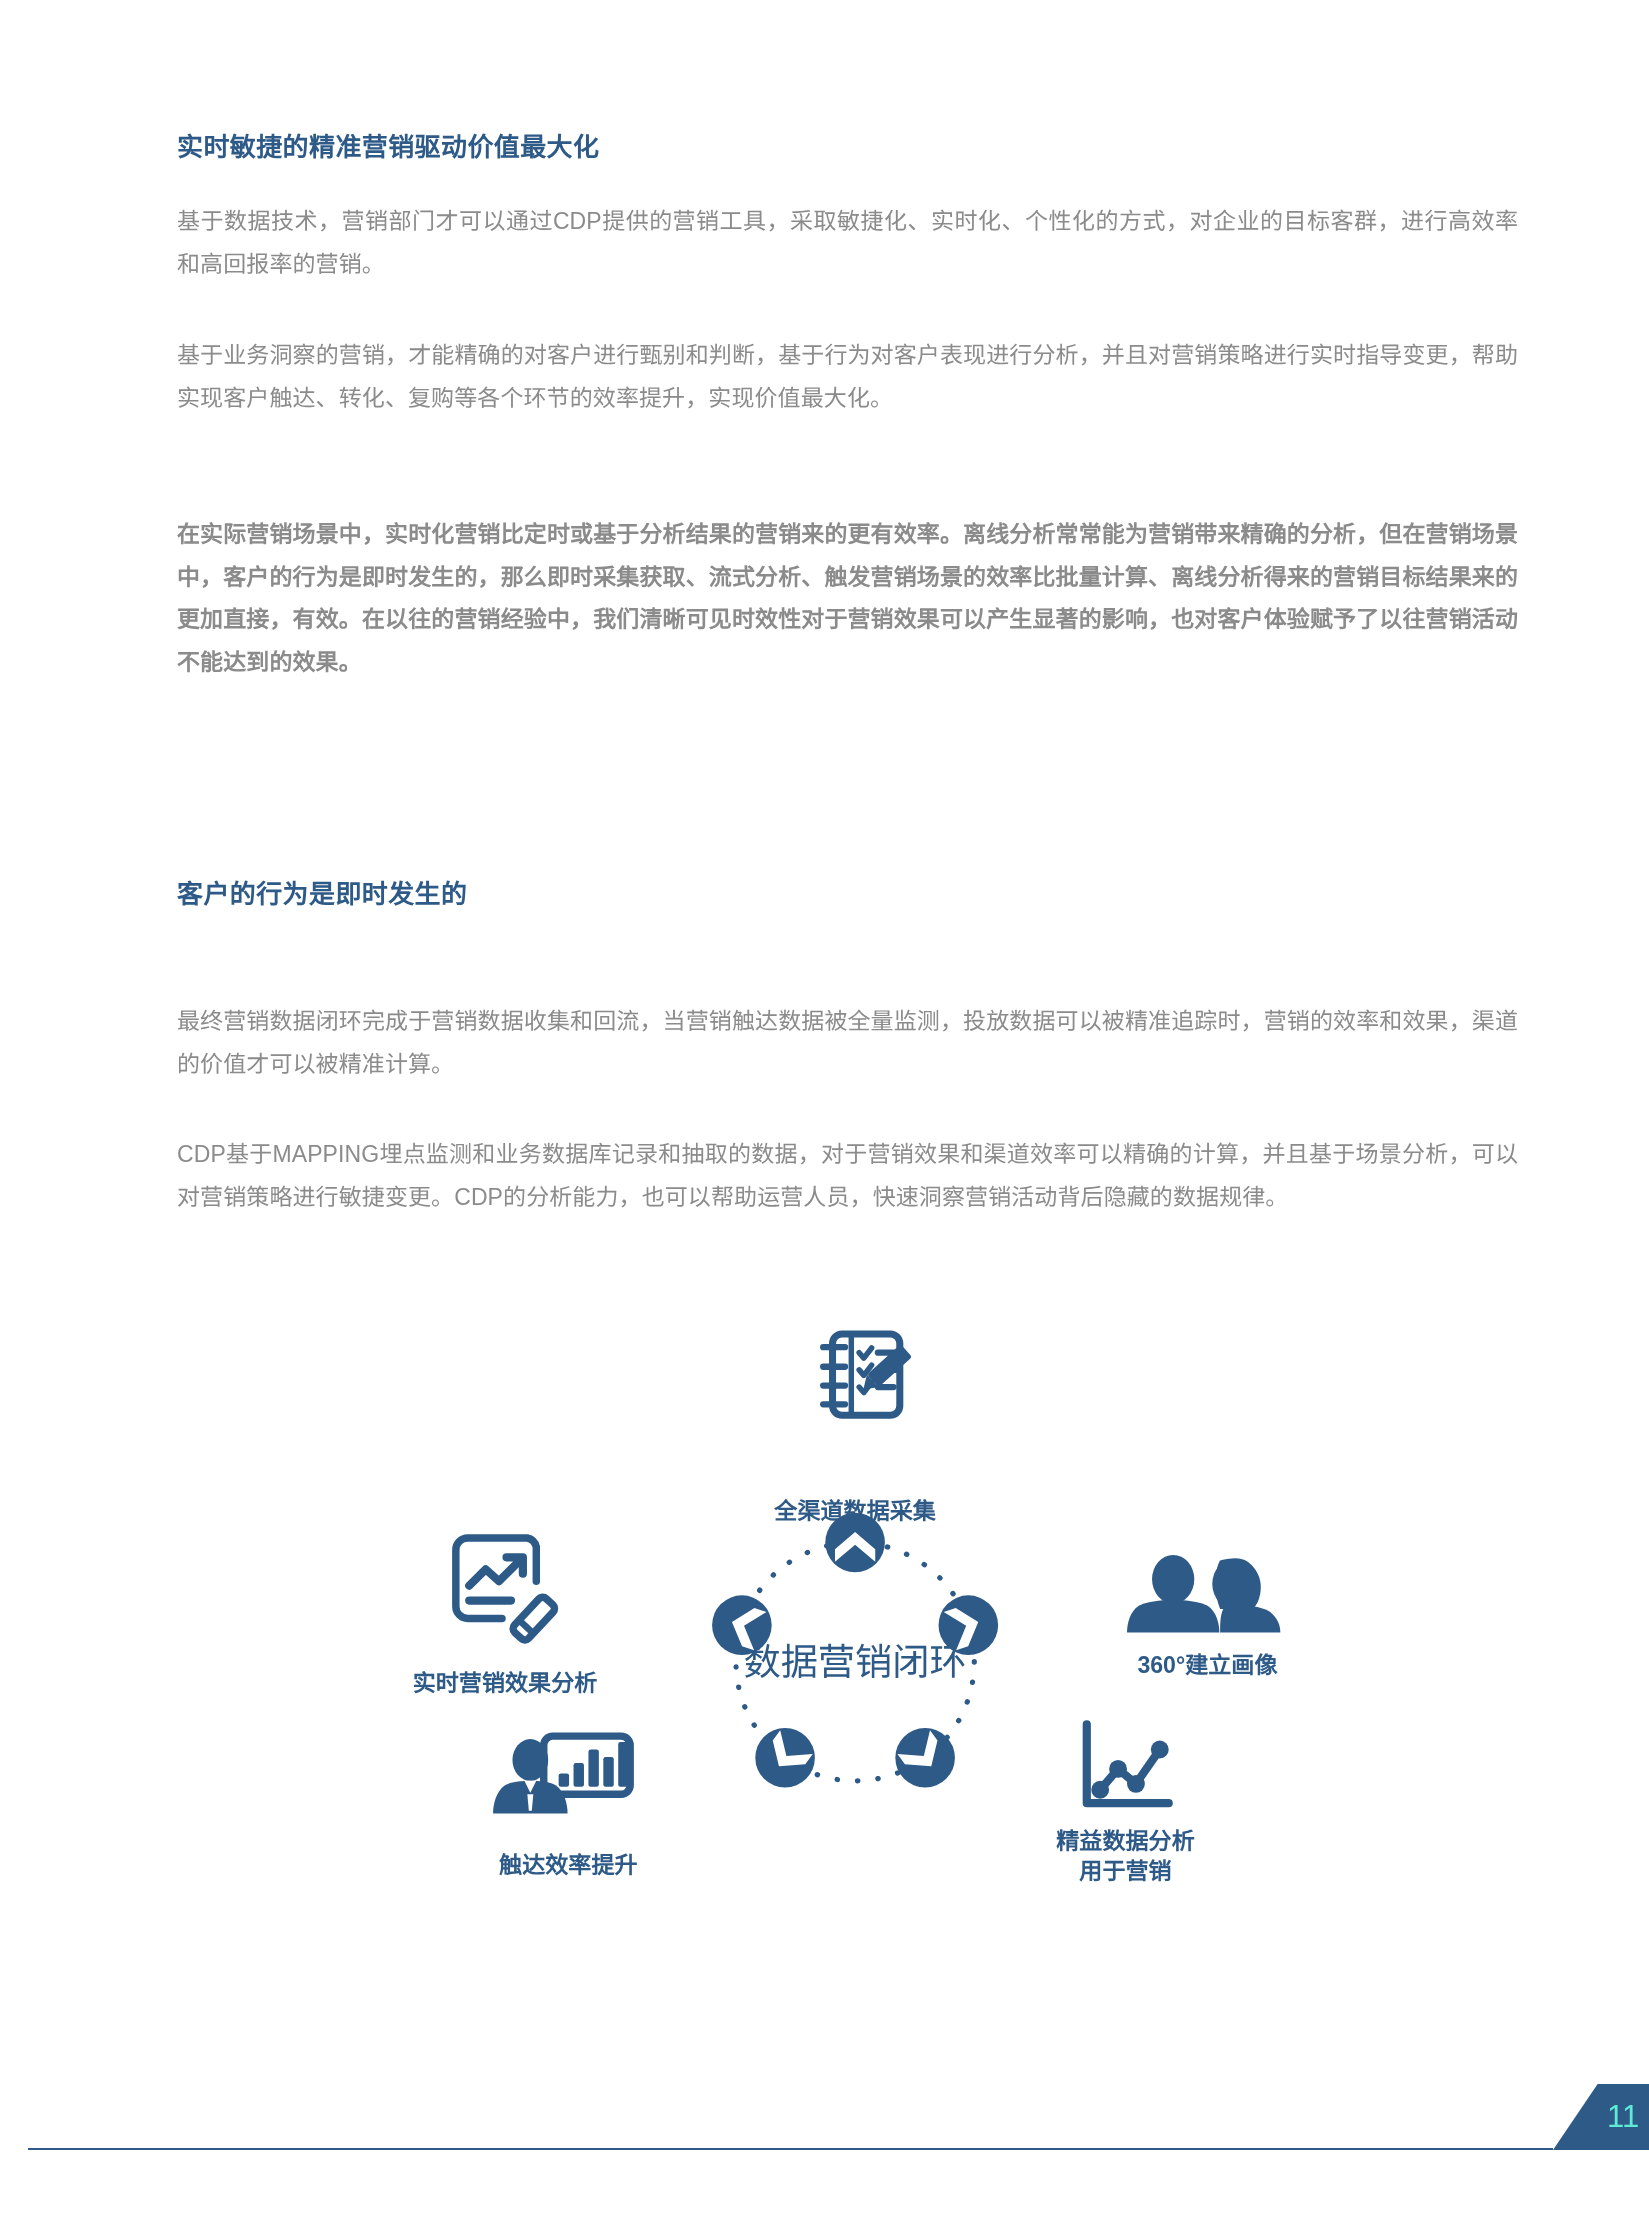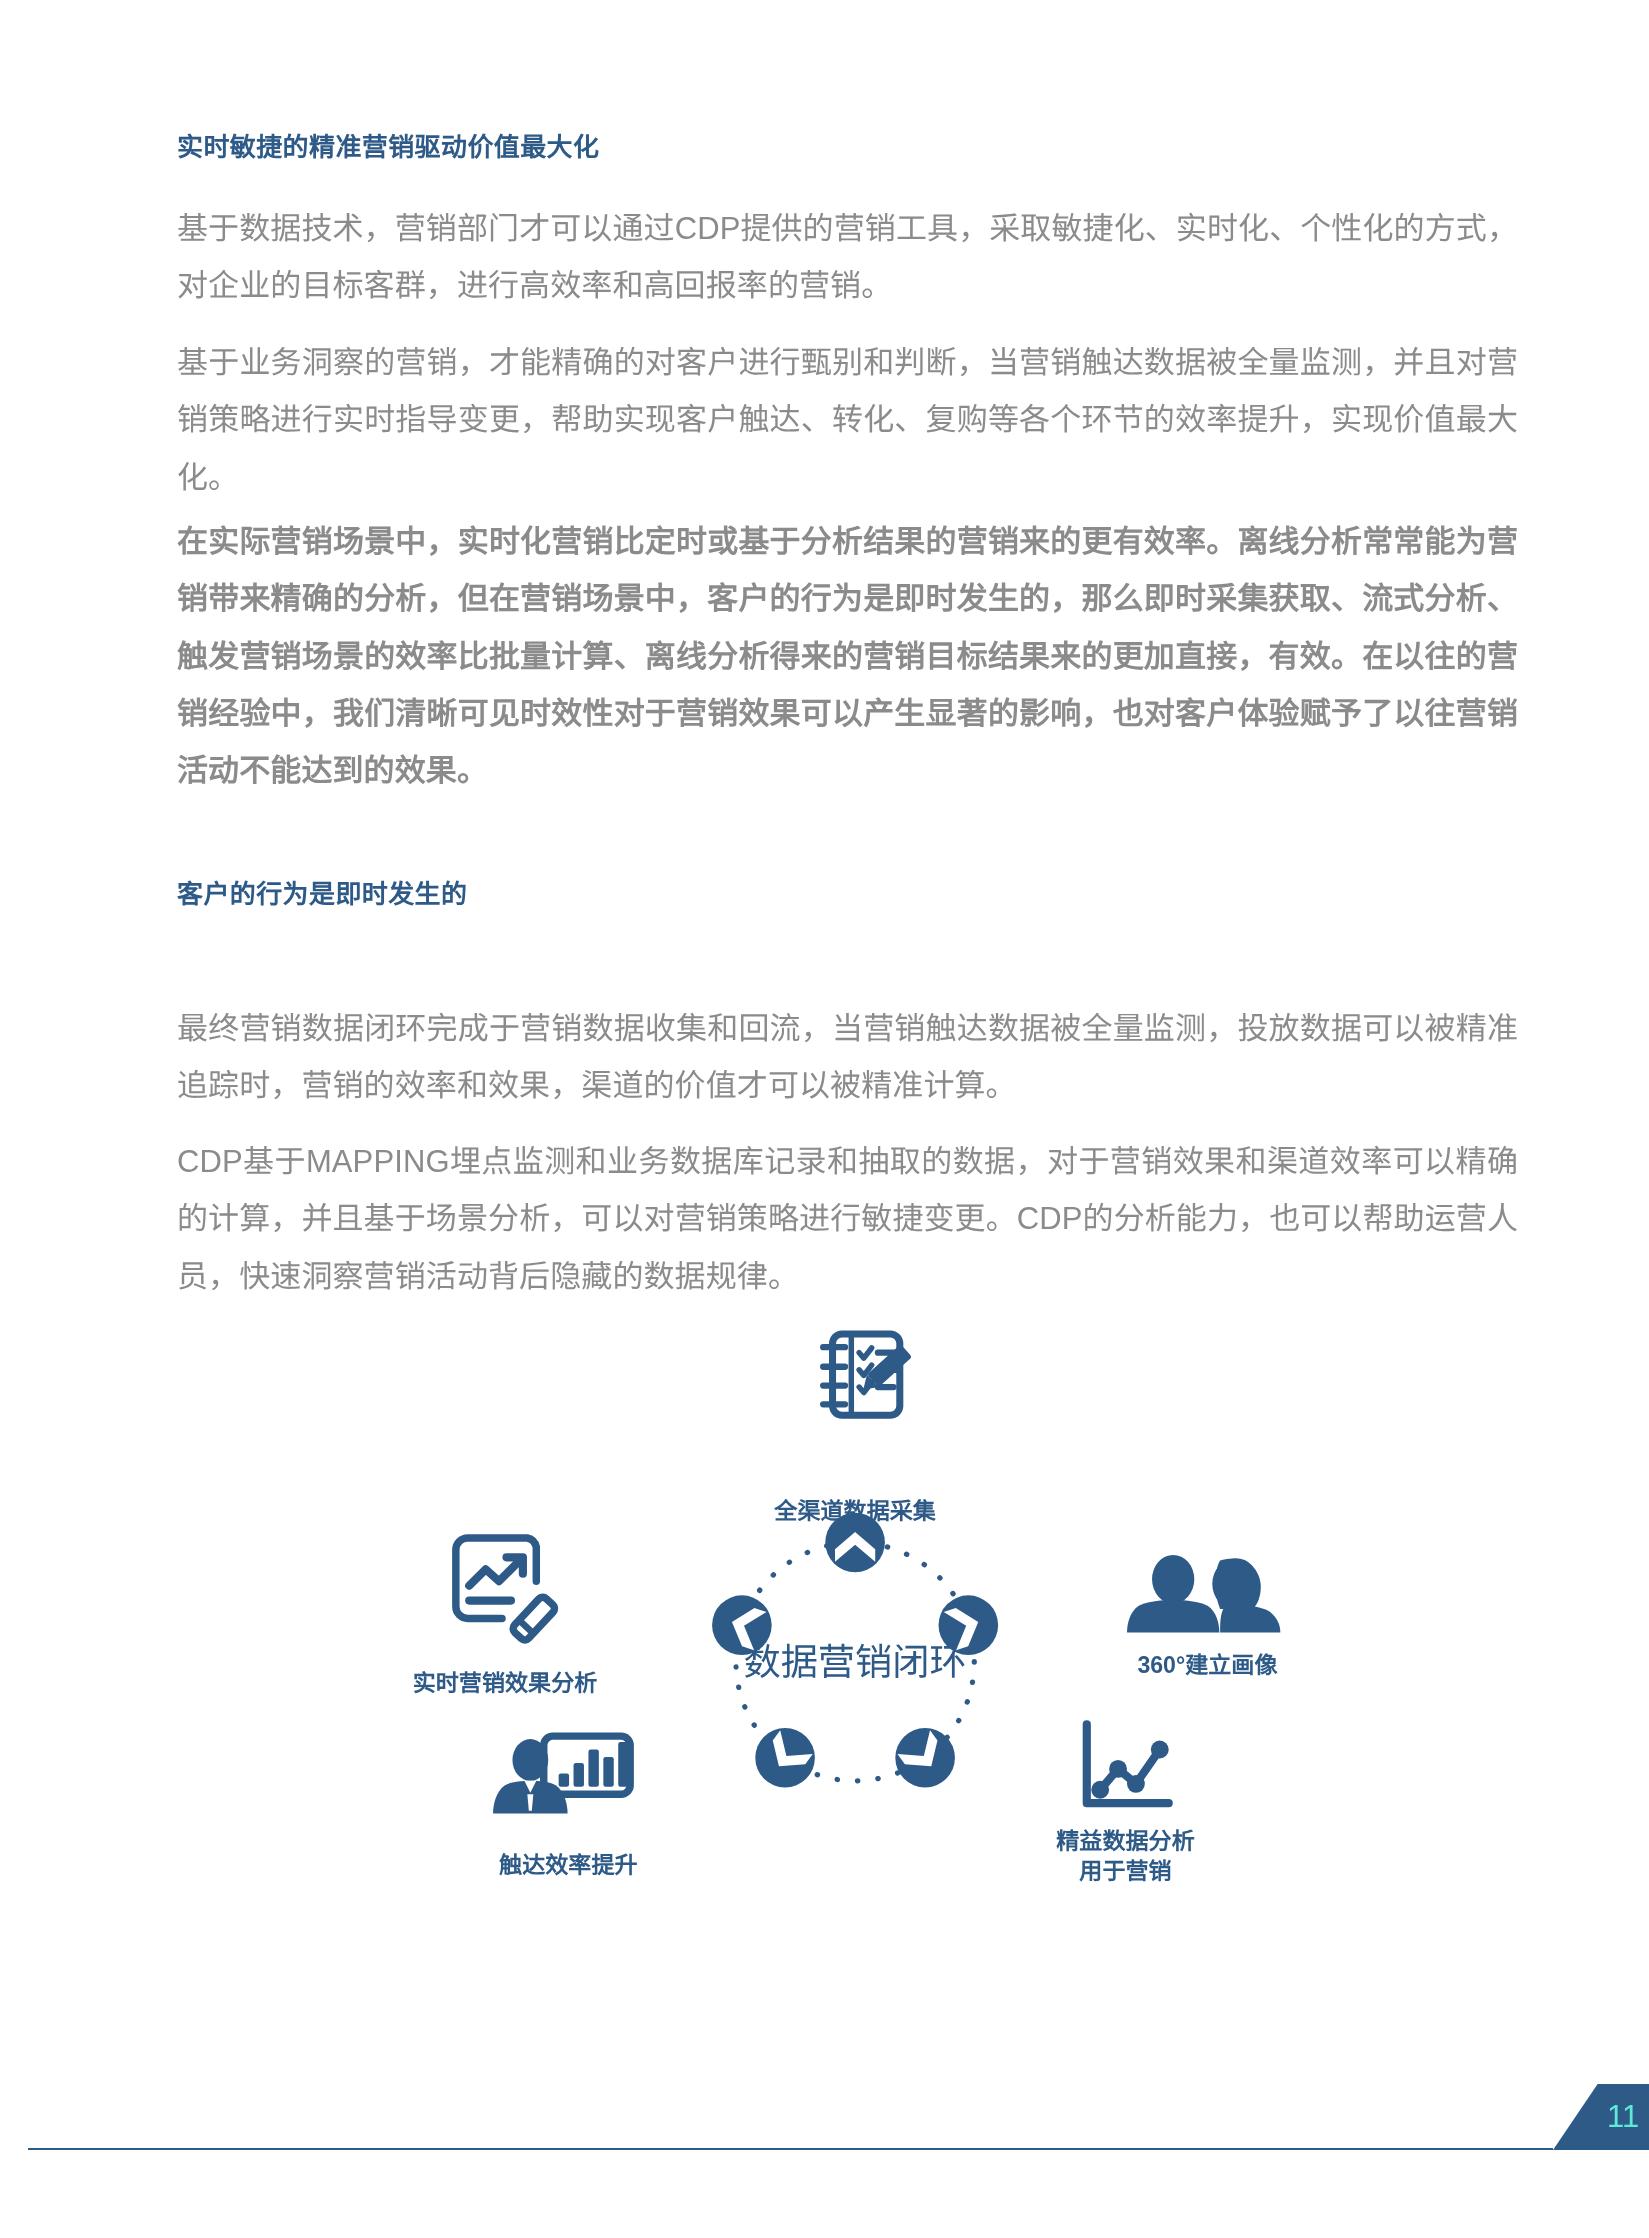--- a/index.html
+++ b/index.html
@@ -35,21 +35,21 @@
     font-size: 26px;
     font-weight: bold;
     letter-spacing: 0.4px;
     line-height: 1.3;
     margin: 0;
   }
 
   
   .body-paragraph {
     color: #8b8b8b;
-    font-size: 31px;
+    font-size: 23px;
     line-height: 1.85;
     text-align: justify;
     margin: 0;
     letter-spacing: 0.1px;
   }
 
   .block-heading-1 { position: absolute; top: 131px; left: 0; }
   .block-para-1    { position: absolute; top: 200px; left: 0; width: 1341px; }
   .block-para-2    { position: absolute; top: 334px; left: 0; width: 1341px; }
   .block-para-3    { position: absolute; top: 513px; left: 0; width: 1341px; font-weight: bold; }
@@ -105,21 +105,21 @@
 <body>
 
 <div class="page">
 
   <div class="content">
 
     <h2 class="section-heading block-heading-1">实时敏捷的精准营销驱动价值最大化</h2>
 
     <p class="body-paragraph block-para-1">基于数据技术，营销部门才可以通过CDP提供的营销工具，采取敏捷化、实时化、个性化的方式，对企业的目标客群，进行高效率和高回报率的营销。</p>
 
-    <p class="body-paragraph block-para-2">基于业务洞察的营销，才能精确的对客户进行甄别和判断，当营销触达数据被全量监测，并且对营销策略进行实时指导变更，帮助实现客户触达、转化、复购等各个环节的效率提升，实现价值最大化。</p>
+    <p class="body-paragraph block-para-2">基于业务洞察的营销，才能精确的对客户进行甄别和判断，基于行为对客户表现进行分析，并且对营销策略进行实时指导变更，帮助实现客户触达、转化、复购等各个环节的效率提升，实现价值最大化。</p>
 
     <p class="body-paragraph block-para-3">在实际营销场景中，实时化营销比定时或基于分析结果的营销来的更有效率。离线分析常常能为营销带来精确的分析，但在营销场景中，客户的行为是即时发生的，那么即时采集获取、流式分析、触发营销场景的效率比批量计算、离线分析得来的营销目标结果来的更加直接，有效。在以往的营销经验中，我们清晰可见时效性对于营销效果可以产生显著的影响，也对客户体验赋予了以往营销活动不能达到的效果。</p>
 
     <h2 class="section-heading block-heading-2">客户的行为是即时发生的</h2>
 
     <p class="body-paragraph block-para-4">最终营销数据闭环完成于营销数据收集和回流，当营销触达数据被全量监测，投放数据可以被精准追踪时，营销的效率和效果，渠道的价值才可以被精准计算。</p>
 
     <p class="body-paragraph block-para-5">CDP基于MAPPING埋点监测和业务数据库记录和抽取的数据，对于营销效果和渠道效率可以精确的计算，并且基于场景分析，可以对营销策略进行敏捷变更。CDP的分析能力，也可以帮助运营人员，快速洞察营销活动背后隐藏的数据规律。</p>
 
   </div>

